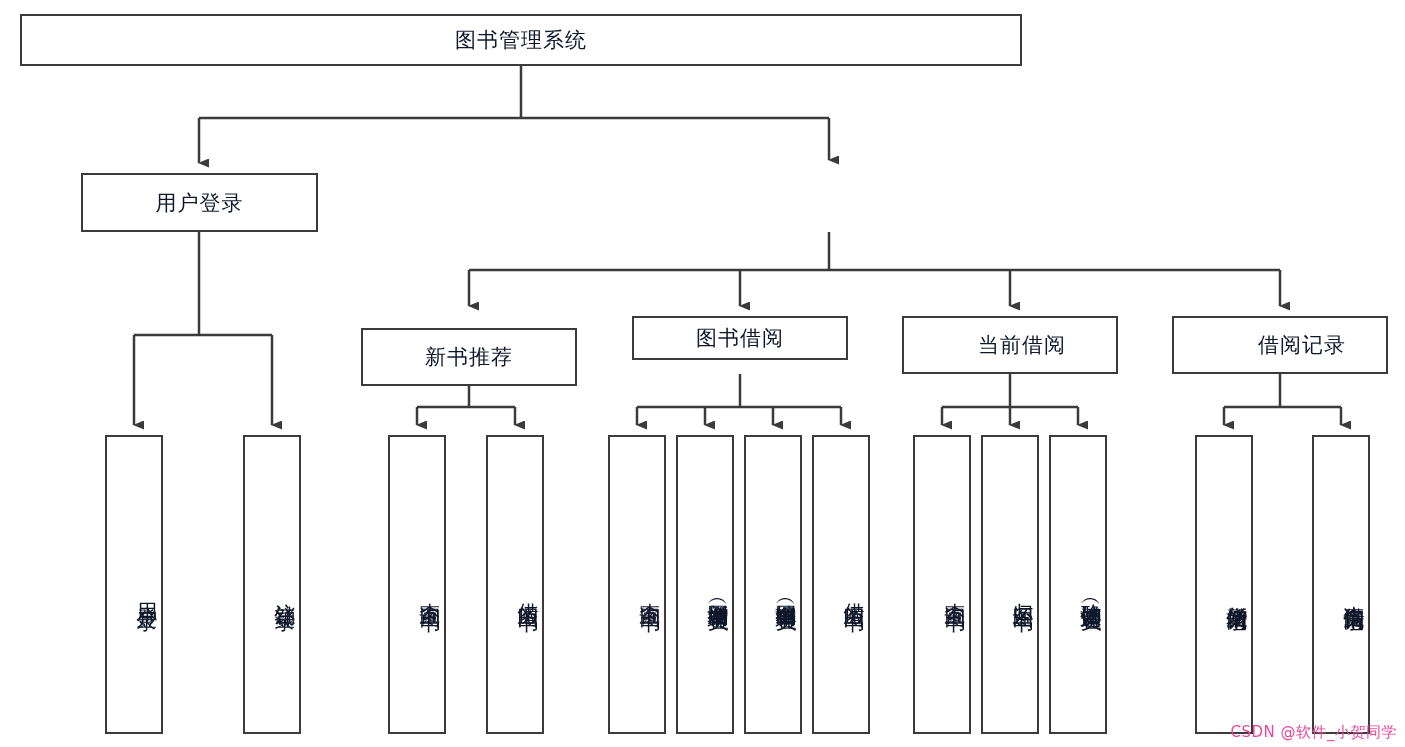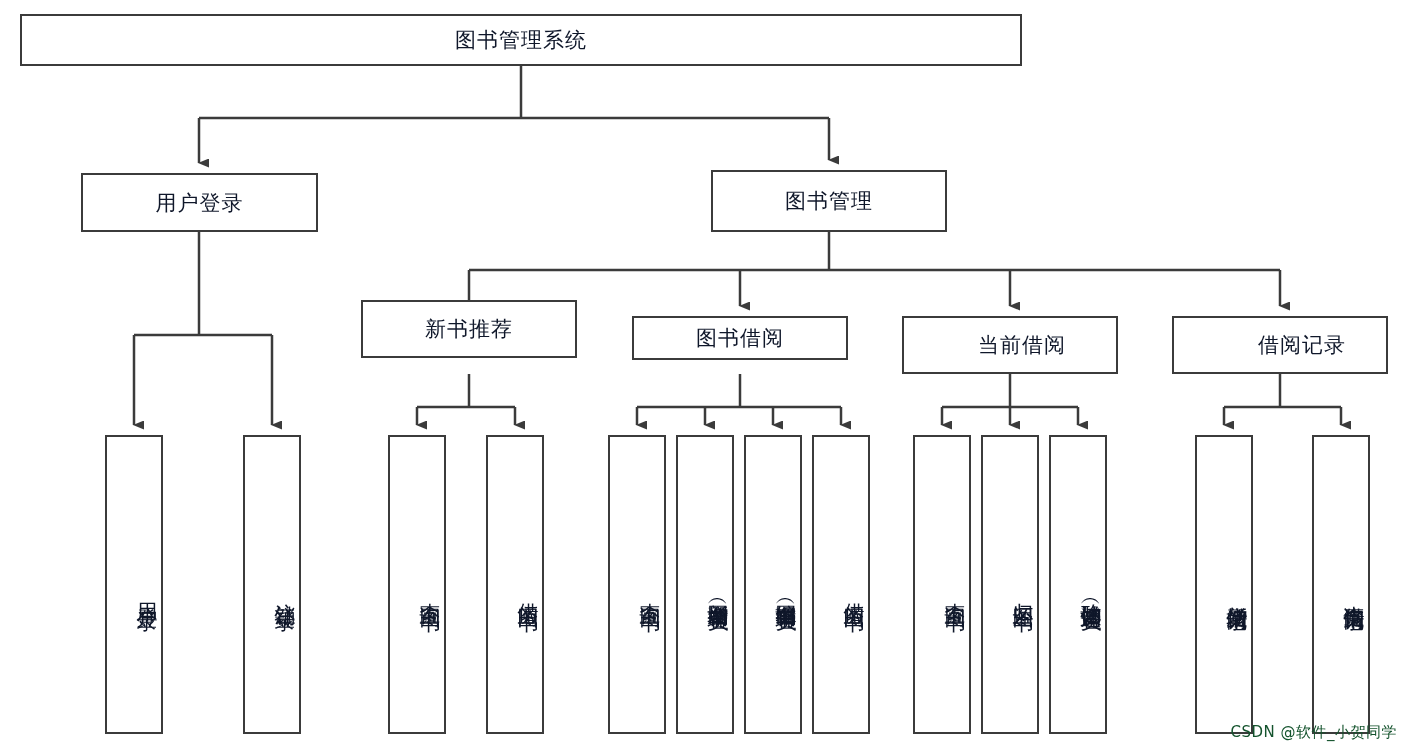--- a/index.html
+++ b/index.html
@@ -5,21 +5,21 @@
   html,body{margin:0;padding:0;background:#ffffff;}
   body{width:1405px;height:747px;font-family:"DejaVu Sans","Liberation Sans",sans-serif;}
   #stage{position:relative;width:1405px;height:747px;overflow:hidden;background:#ffffff;}
   #wires{position:absolute;left:0;top:0;width:1405px;height:747px;}
   .node{position:absolute;box-sizing:border-box;border:2.5px solid #3b3b3b;background:#ffffff;
         display:flex;align-items:center;justify-content:center;color:#0f172a;}
   .node.h{font-size:21px;letter-spacing:1px;}
   .node.v{writing-mode:vertical-rl;text-orientation:upright;font-size:21px;
           letter-spacing:3px;padding-top:14px;align-items:flex-start;justify-content:center;}
   .node.v.tight{letter-spacing:1px;}
-  #watermark{position:absolute;right:8px;bottom:5px;font-size:15px;color:#14532d;
+  #watermark{position:absolute;right:8px;bottom:5px;font-size:15px;color:#ec4899;
              letter-spacing:0.5px;white-space:nowrap;}
 </style>
 </head>
 <body>
 
 <div id="stage">
 
   <svg id="wires" viewBox="0 0 1405 747" xmlns="http://www.w3.org/2000/svg">
     <defs>
       <marker id="arrow" markerWidth="9" markerHeight="11" refX="4.5" refY="10" orient="auto" markerUnits="userSpaceOnUse">
@@ -66,23 +66,22 @@
       <path d="M1280,374 L1280,407"></path>
       <path d="M1224,407 L1341,407"></path>
       <path d="M1224,407 L1224,425" marker-end="url(#arrow)"></path>
       <path d="M1341,407 L1341,425" marker-end="url(#arrow)"></path>
     </g>
   </svg>
 
   <div class="node h" style="left: 20px; top: 14px; width: 1002px; height: 52px;">图书管理系统</div>
 
   <div class="node h" style="left: 81px; top: 173px; width: 237px; height: 59px;">用户登录</div>
-  <div class="node h" style="left: 711px; top: 170px; width: 236px; height: 62px;">图书管理</div>
 
-  <div class="node h" style="left: 361px; top: 300px; width: 216px; height: 58px;">新书推荐</div>
+  <div class="node h" style="left: 361px; top: 328px; width: 216px; height: 58px;">新书推荐</div>
   <div class="node h" style="left: 632px; top: 316px; width: 216px; height: 44px;">图书借阅</div>
   <div class="node h" style="left: 902px; top: 316px; width: 216px; height: 58px; padding-left: 24px;">当前借阅</div>
   <div class="node h" style="left: 1172px; top: 316px; width: 216px; height: 58px; padding-left: 44px;">借阅记录</div>
 
   <div class="node v" style="left: 105px; top: 435px; width: 58px; height: 299px;">用户登录</div>
   <div class="node v" style="left: 243px; top: 435px; width: 58px; height: 299px;">注销登录</div>
   <div class="node v" style="left: 388px; top: 435px; width: 58px; height: 299px;">查询图书</div>
   <div class="node v" style="left: 486px; top: 435px; width: 58px; height: 299px;">借阅图书</div>
   <div class="node v" style="left: 608px; top: 435px; width: 58px; height: 299px;">查询图书</div>
   <div class="node v tight" style="left: 676px; top: 435px; width: 58px; height: 299px;">新增图书（管理员）</div>

